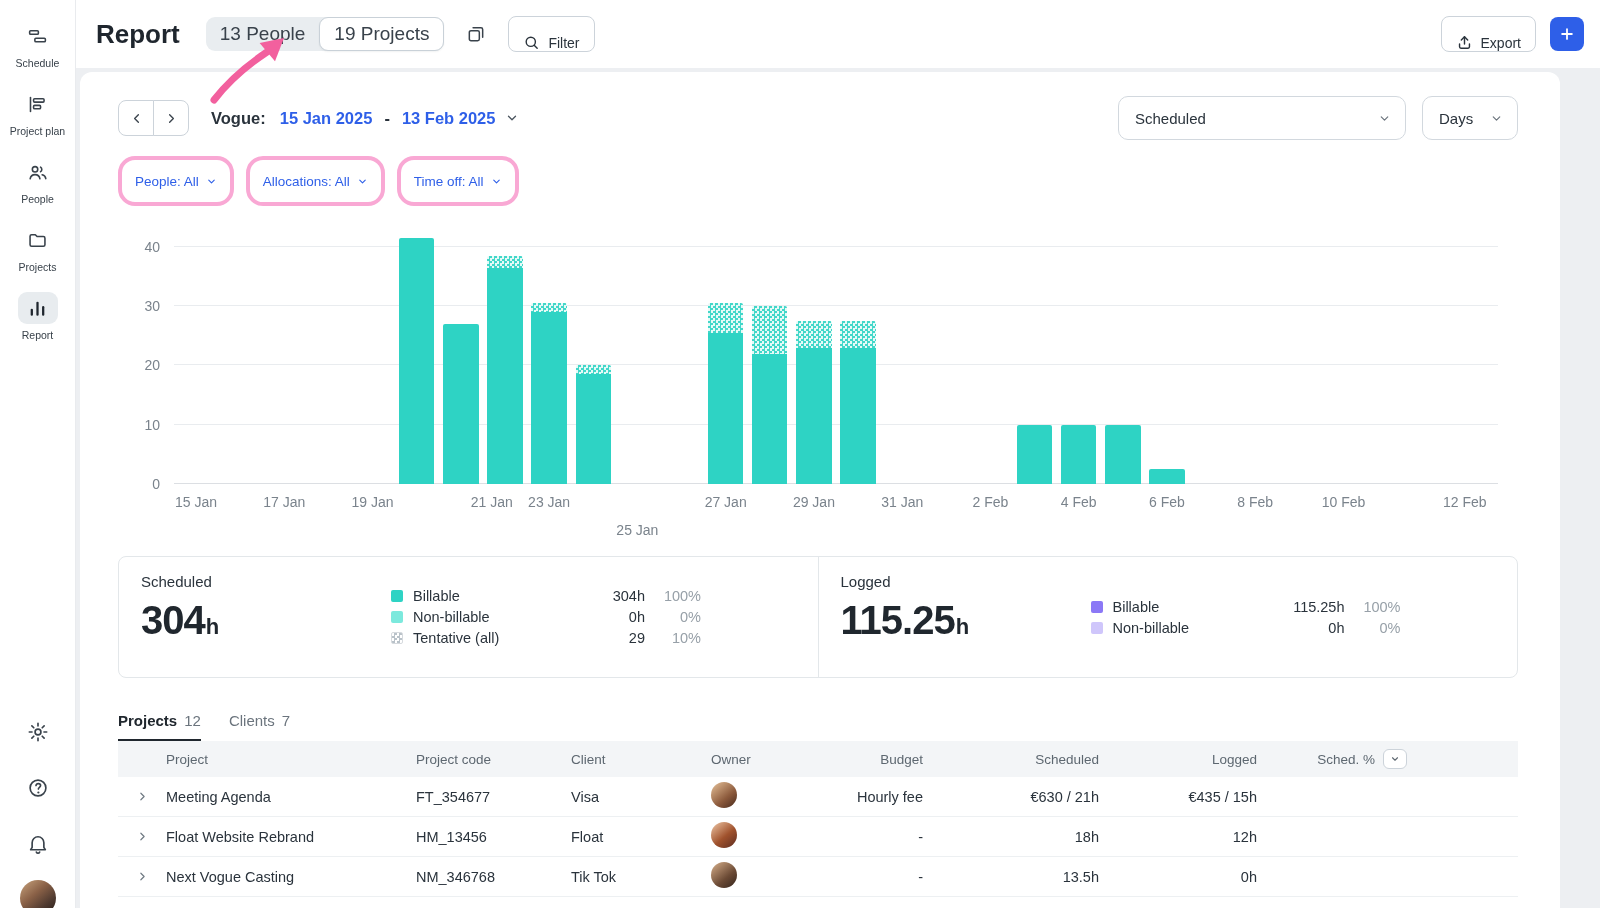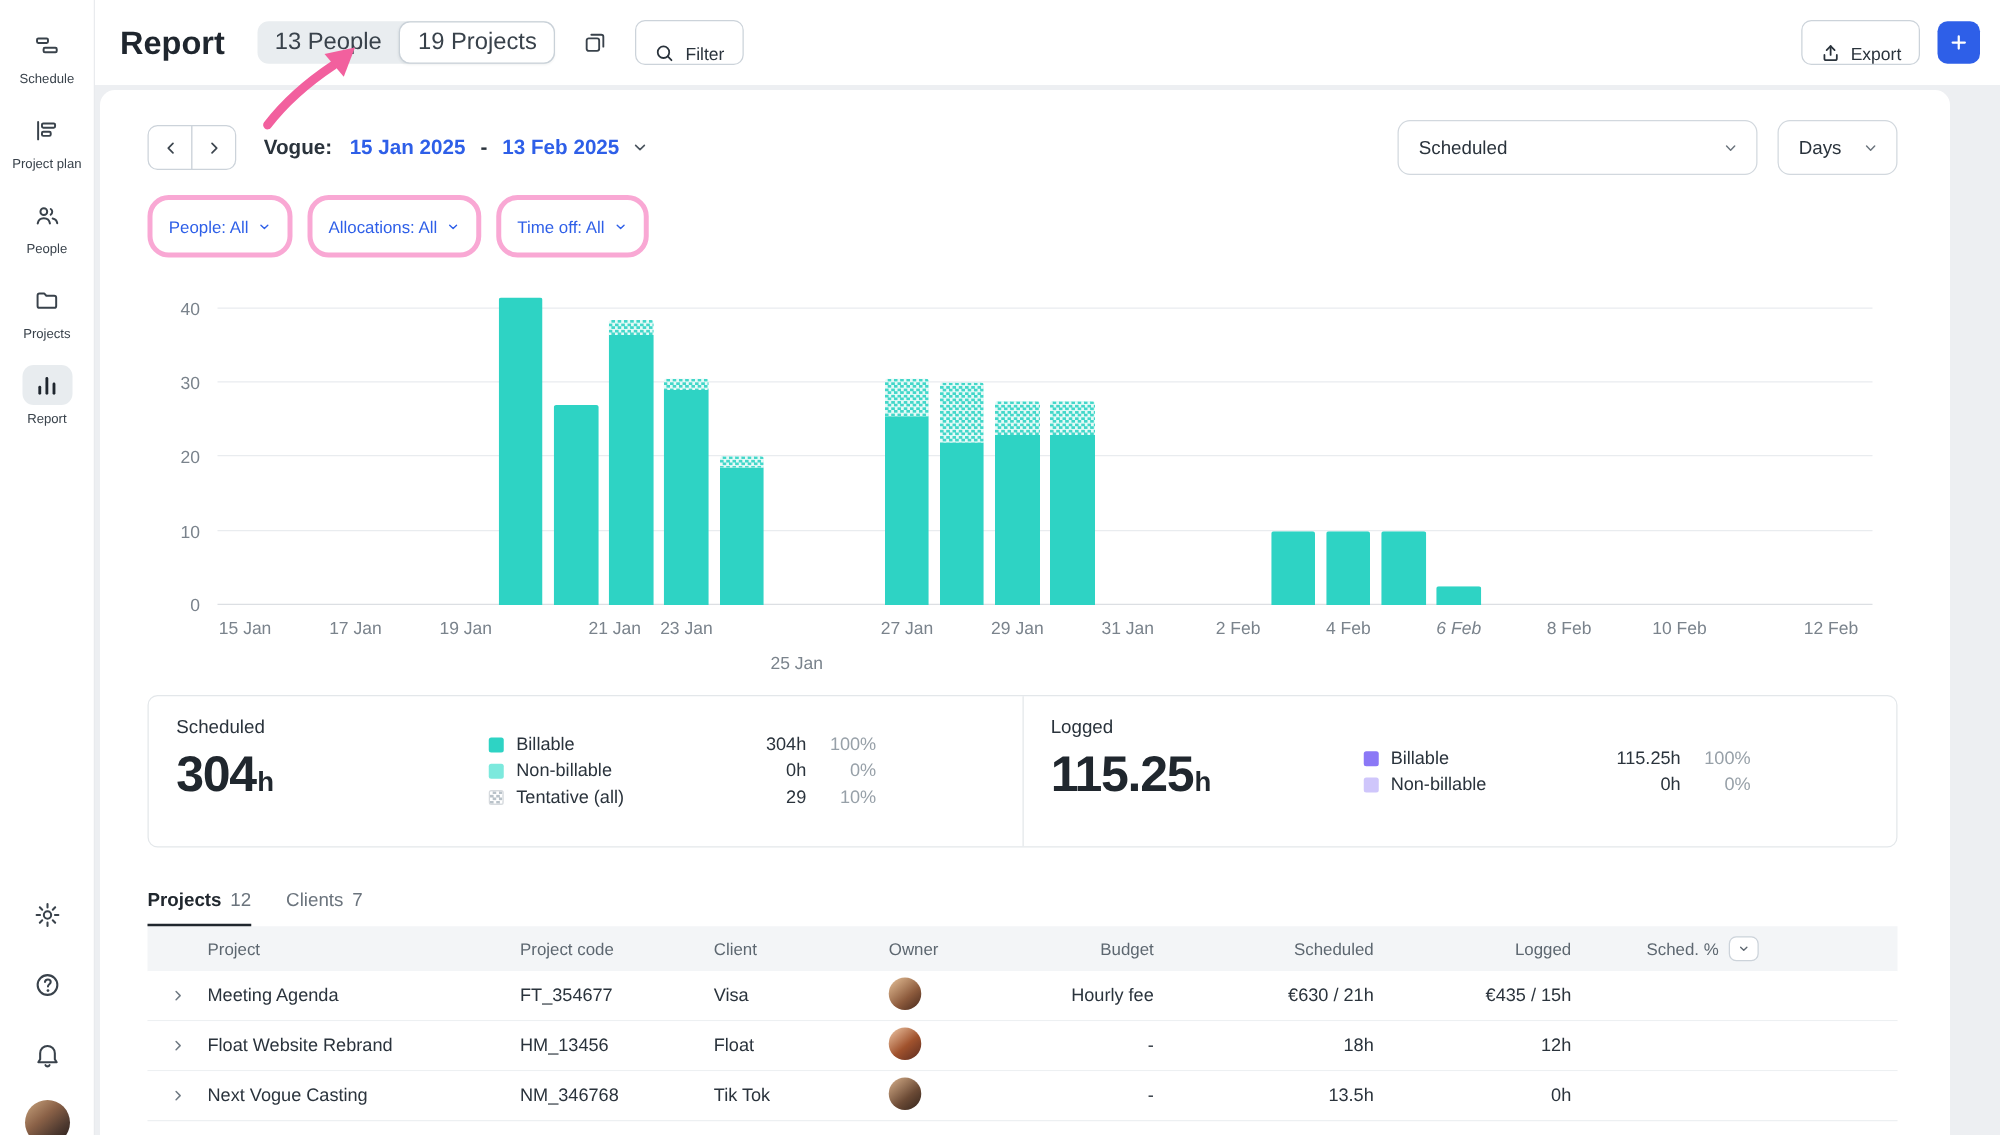--- a/index.html
+++ b/index.html
@@ -332,21 +332,21 @@
               <div class="xtick" style="left: 8.33333%;">17 Jan</div>
               <div class="xtick" style="left: 15%;">19 Jan</div>
               <div class="xtick" style="left: 21.6667%; margin-left: 31px;">21 Jan</div>
               <div class="xtick" style="left: 28.3333%;">23 Jan</div>
               <div class="xtick" style="left: 35%; margin-top: 38px;">25 Jan</div>
               <div class="xtick" style="left: 41.6667%;">27 Jan</div>
               <div class="xtick" style="left: 48.3333%;">29 Jan</div>
               <div class="xtick" style="left: 55%;">31 Jan</div>
               <div class="xtick" style="left: 61.6667%;">2 Feb</div>
               <div class="xtick" style="left: 68.3333%;">4 Feb</div>
-              <div class="xtick" style="left: 75%; font-style: italic;">6 Feb</div>
+              <div class="xtick" style="left: 75%;">6 Feb</div>
               <div class="xtick" style="left: 81.6667%;">8 Feb</div>
               <div class="xtick" style="left: 88.3333%;">10 Feb</div>
               <div class="xtick" style="left: 95%; margin-left: 33px;">12 Feb</div>
               <div class="bar" style="left: 17%; width: 2.66667%; height: 97.6471%;">
                 <div class="bar-solid"></div>
               </div>
               <div class="bar" style="left: 20.3333%; width: 2.66667%; height: 63.5294%;">
                 <div class="bar-solid"></div>
               </div>
               <div class="bar" style="left: 23.6667%; width: 2.66667%; height: 90.5882%;">

